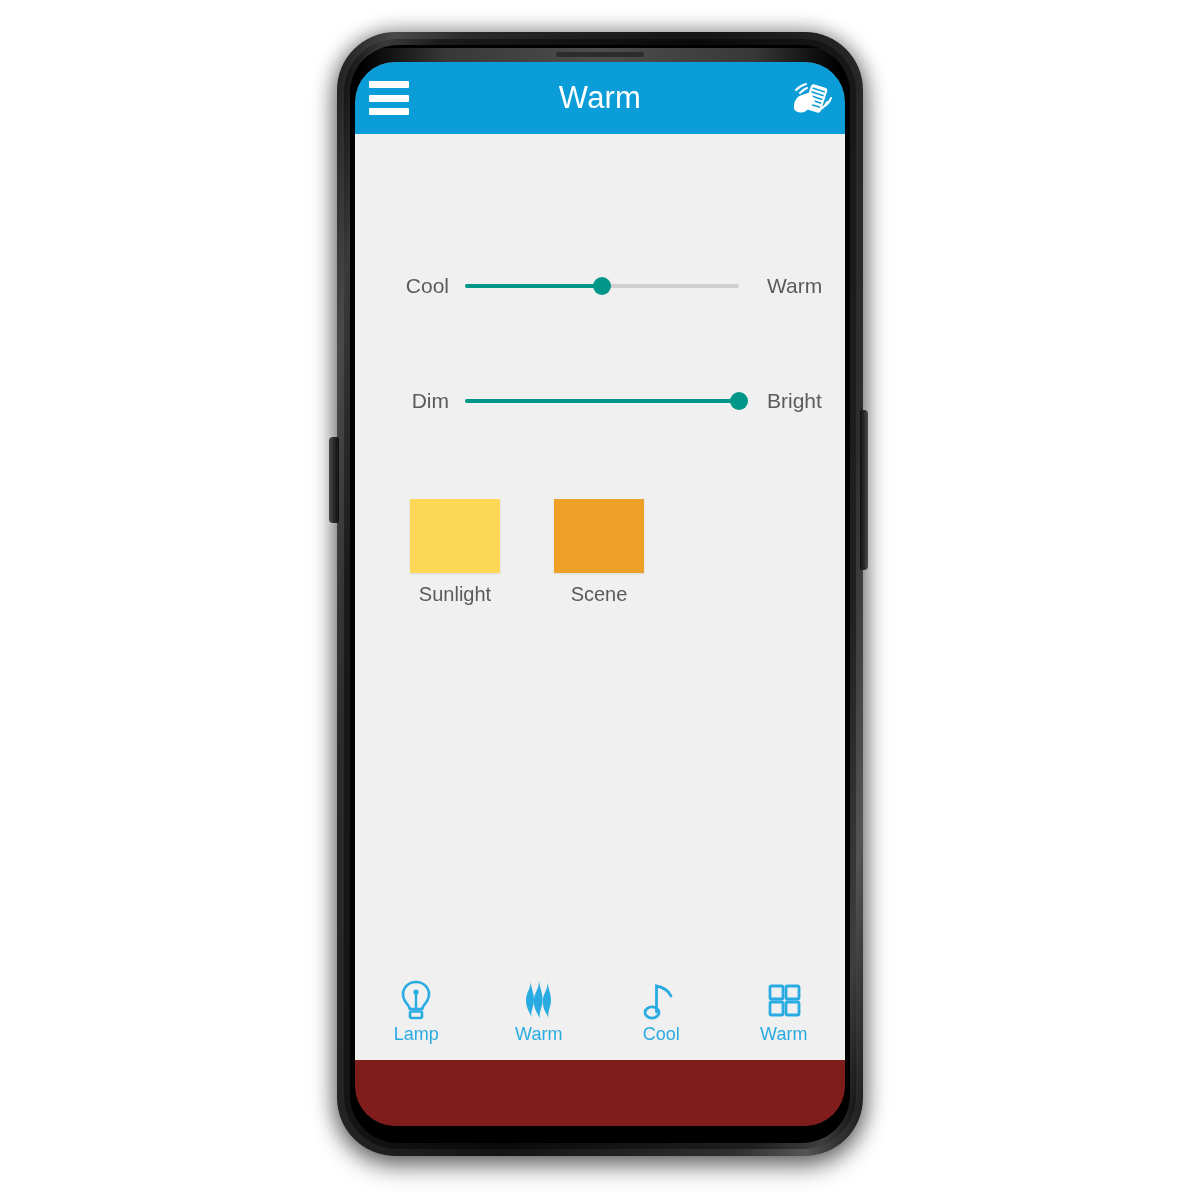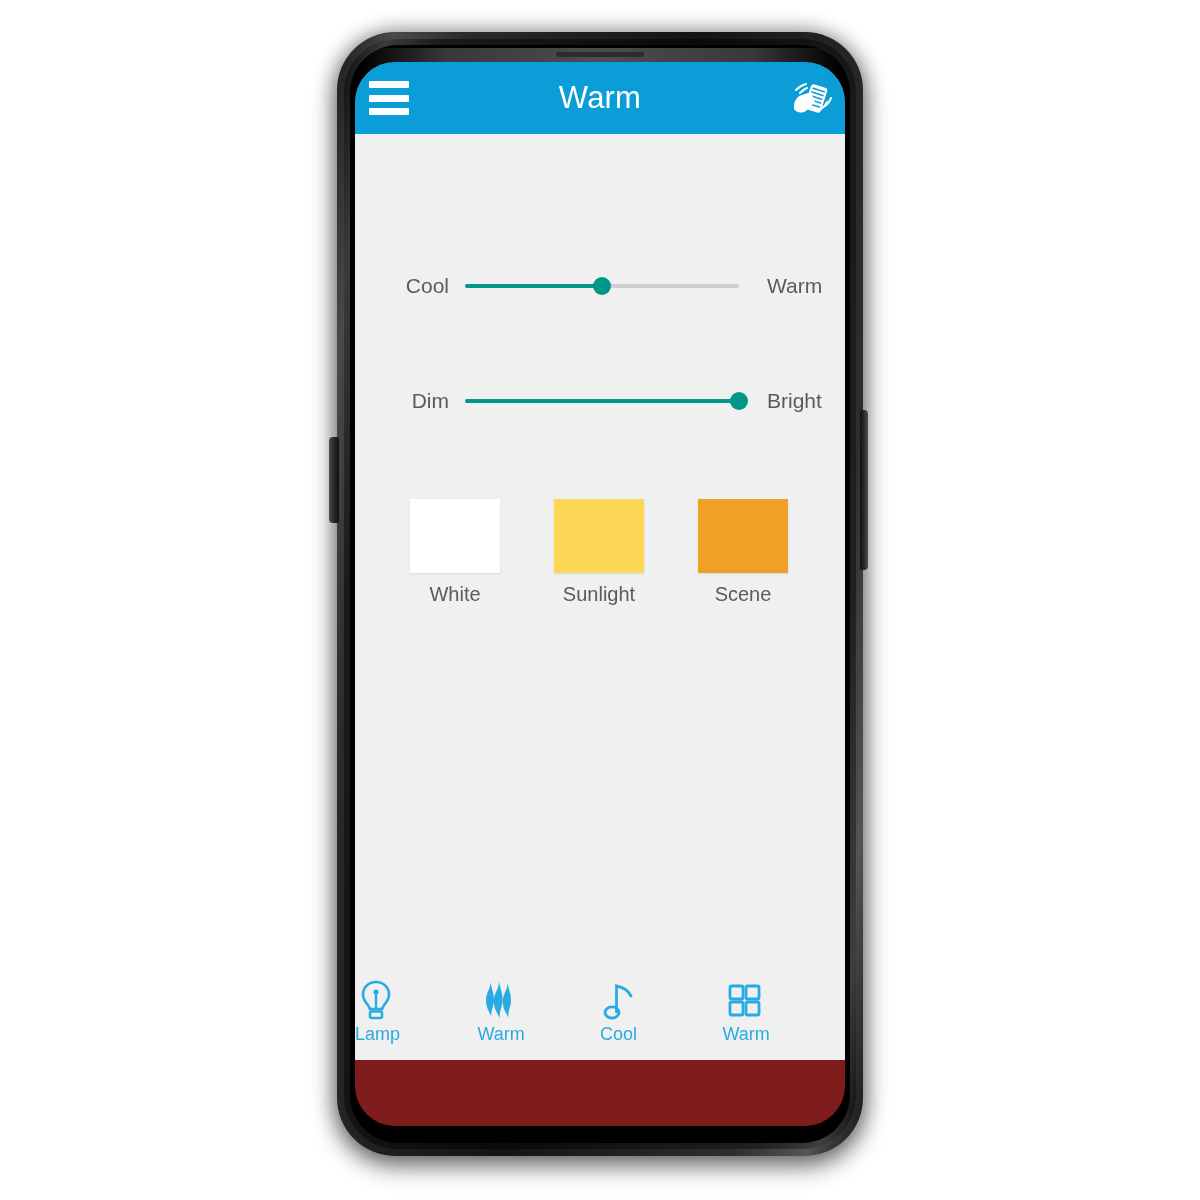--- a/index.html
+++ b/index.html
@@ -262,20 +262,21 @@
     background: #f0f0f0;
     display: flex;
     align-items: flex-start;
     padding-top: 10px;
     box-sizing: border-box;
   }
   .nav-item {
     flex: 1;
     display: flex;
     flex-direction: column;
+    align-items: center;
     cursor: pointer;
   }
   .nav-icon {
     width: 42px;
     height: 44px;
     display: block;
   }
   .nav-label {
     margin-top: 2px;
     font-size: 18px;
@@ -347,24 +348,20 @@
         <div class="slider-label">Dim</div>
         <div class="slider-track-wrap">
           <div class="slider-track" style="background: rgb(207, 207, 207);"></div>
           <div class="slider-fill" id="fill-1" style="width: 100%; background: rgb(0, 150, 136);"></div>
           <div class="slider-thumb" id="thumb-1" style="left: 100%; background: rgb(0, 150, 136);"></div>
         </div>
         <div class="slider-label right">Bright</div>
       </div>
 
       <div class="swatch-grid" id="swatch-grid">
-          <div class="swatch-cell">
-            <div class="swatch-box" style="background: rgb(255, 255, 255);"></div>
-            <div class="swatch-name">White</div>
-          </div>
           <div class="swatch-cell">
             <div class="swatch-box" style="background: rgb(252, 216, 86);"></div>
             <div class="swatch-name">Sunlight</div>
           </div>
           <div class="swatch-cell">
             <div class="swatch-box" style="background: rgb(239, 160, 39);"></div>
             <div class="swatch-name">Scene</div>
           </div>
         </div>
 

